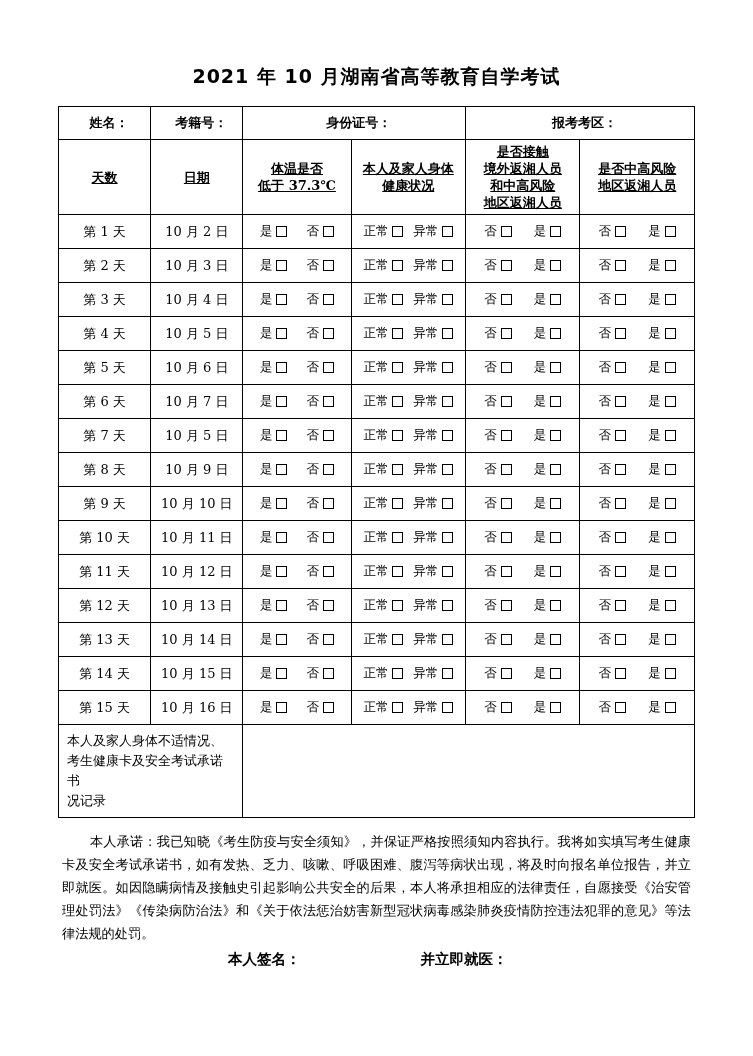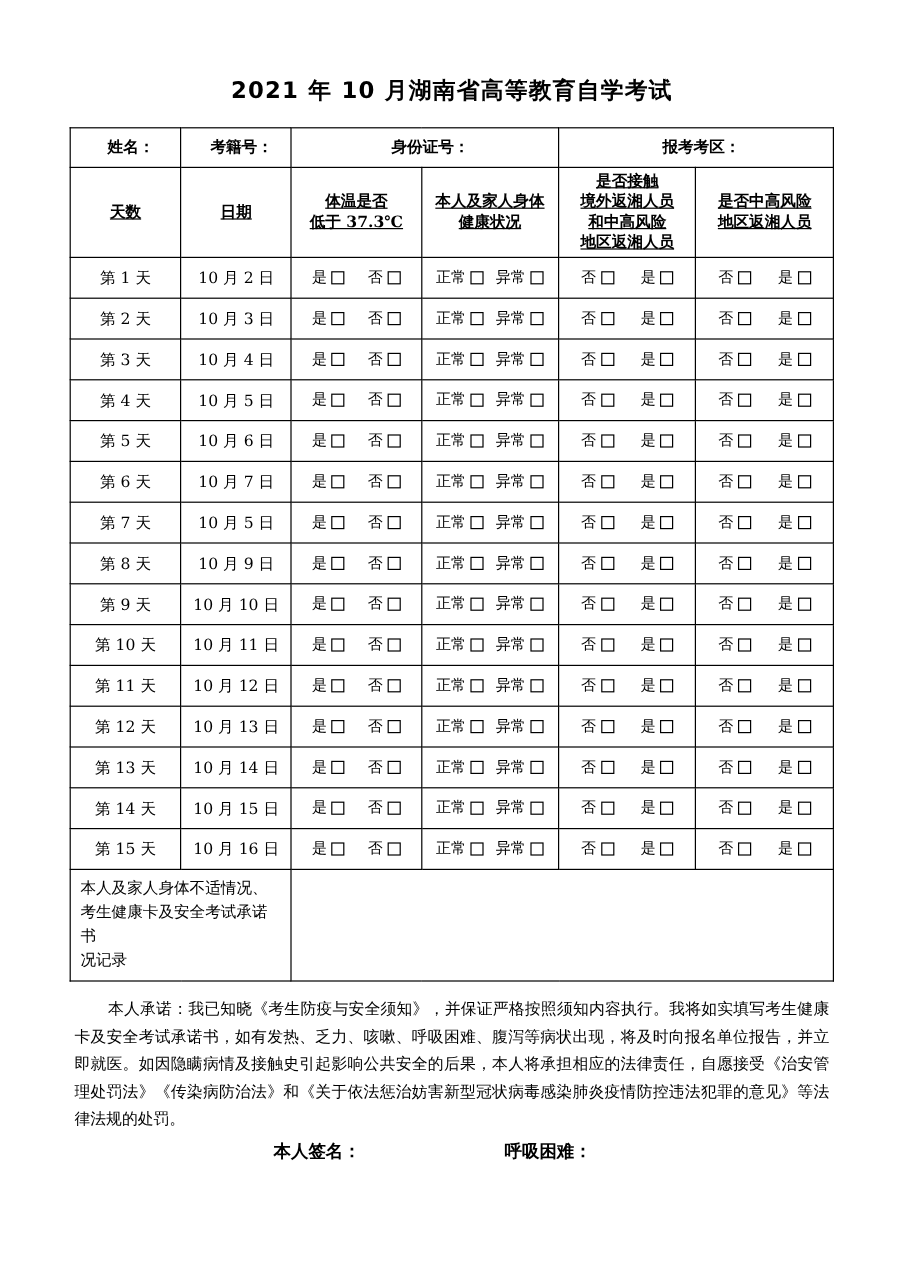--- a/index.html
+++ b/index.html
@@ -957,16 +957,16 @@
         </td>
         <td colspan="4" class="notecell empty-wide"></td>
       </tr>
     </tbody>
   </table>
 
   <div class="promise">本人承诺：我已知晓《考生防疫与安全须知》，并保证严格按照须知内容执行。我将如实填写考生健康卡及安全考试承诺书，如有发热、乏力、咳嗽、呼吸困难、腹泻等病状出现，将及时向报名单位报告，并立即就医。如因隐瞒病情及接触史引起影响公共安全的后果，本人将承担相应的法律责任，自愿接受《治安管理处罚法》《传染病防治法》和《关于依法惩治妨害新型冠状病毒感染肺炎疫情防控违法犯罪的意见》等法律法规的处罚。</div>
 
   <div class="signrow">
     <div>本人签名：</div>
-    <div>呼吸困难：</div>
+    <div>并立即就医：</div>
   </div>
 
 </div>
 
 </body></html>

